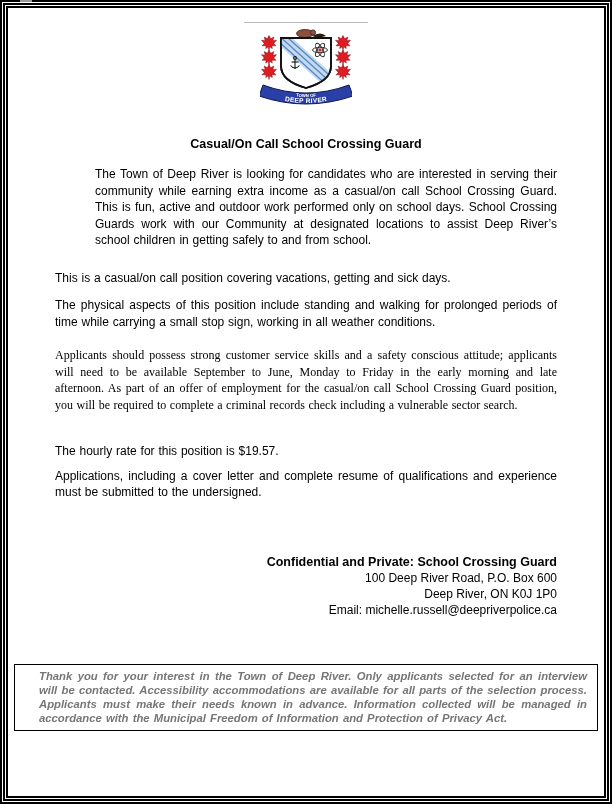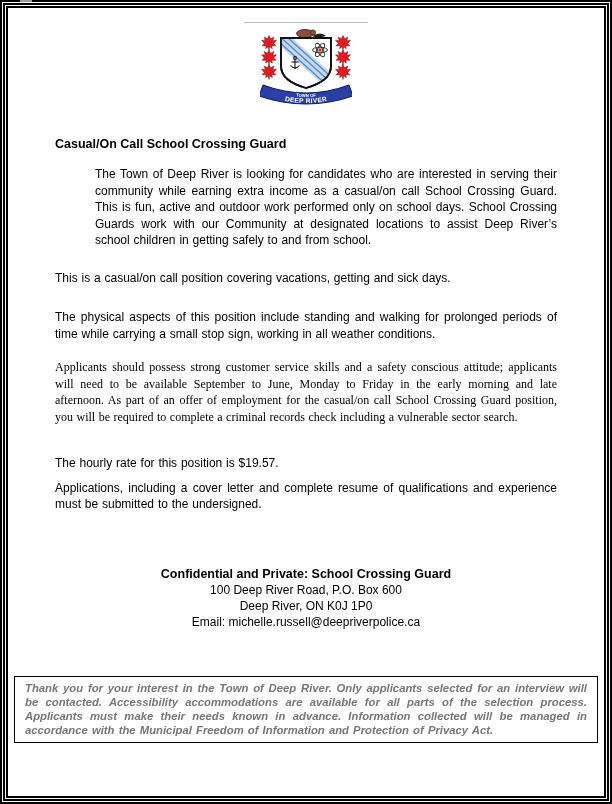--- a/index.html
+++ b/index.html
@@ -14,37 +14,37 @@
   .border-outer { position:absolute; inset:0; border:2px solid #000; padding:1px; }
   .border-mid   { width:100%; height:100%; border:2px solid #000; padding:1px; }
   .border-inner { width:100%; height:100%; border:2px solid #000; overflow:hidden; }
   .top-artifact { position:absolute; left:20px; top:0; width:12px; height:2px; background:#9a9a9a; z-index:9; }
 
   main { padding:14px 47px 0 47px; }
 
   .logo-topline { width:124px; height:0; margin:0 auto; border-top:1px solid #b9b9b9; }
   .crest { display:block; margin:5px auto 0; }
 
-  .doc-title { margin-top:28px; font-size:12.5px; font-weight:bold; line-height:16px; }
+  .doc-title { margin-top:28px; text-align:center; font-size:12.5px; font-weight:bold; line-height:16px; }
 
   p.body { font-size:12px; line-height:16.5px; text-align:justify; word-spacing:0.5px; }
   .p1 { margin-top:14px;margin-left:40px; }
   .p2 { margin-top:21px; }
-  .p3 { margin-top:23px; }
+  .p3 { margin-top:11px; }
   .p4 { margin-top:17px;font-family:Liberation Serif, serif; }
   .p5 { margin-top:30px; text-align:left; }
   .p6 { margin-top:8px;  text-align:left; }
 
-  .contact { margin-top:53px; text-align:center; font-size:12px; line-height:16px; }
+  .contact { margin-top:53px; text-align:right; font-size:12px; line-height:16px; }
   .contact .heading { font-weight:bold; font-size:12.5px; }
 
   .notice {
     margin:46px -41px 0 -41px;
     border:1px solid #000;
-    padding:4px 10px 5px 10px;
+    padding:4px 10px 5px 24px;
   }
   .notice p {
     font-size:11.3px; line-height:14px;
     font-weight:bold; font-style:italic;
     color:#767676; text-align:justify; word-spacing:1px;
   }
 </style>
 </head>
 <body>
 

